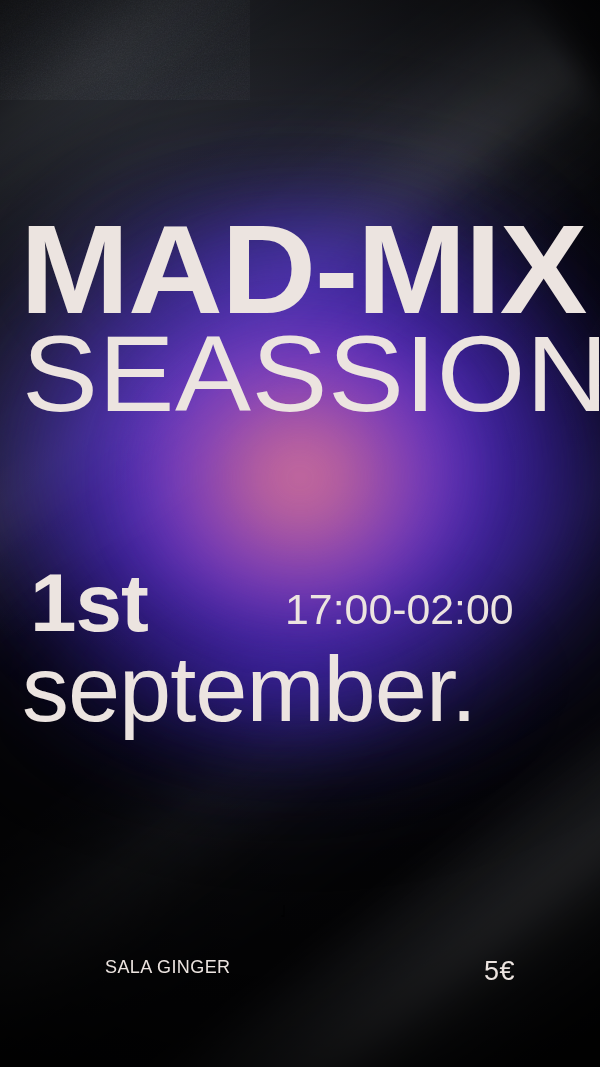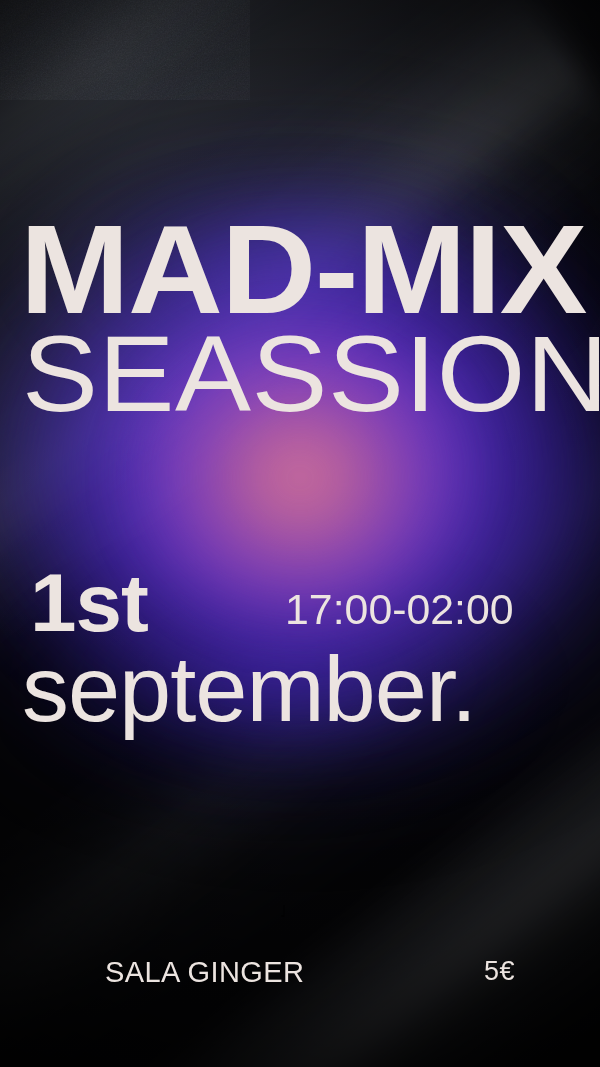--- a/index.html
+++ b/index.html
@@ -290,21 +290,21 @@
     font-size: 92px;
     font-weight: 400;
     letter-spacing: -1px;
     transform: scaleX(1.02);
     transform-origin: left top;
   }
 
   .t-venue {
     left: 105px;
     top: 958px;
-    font-size: 29px;
+    font-size: 18px;
     font-weight: 400;
     letter-spacing: 0.4px;
   }
 
   .t-price {
     left: 484px;
     top: 958px;
     font-size: 27px;
     font-weight: 400;
     letter-spacing: 0.4px;

